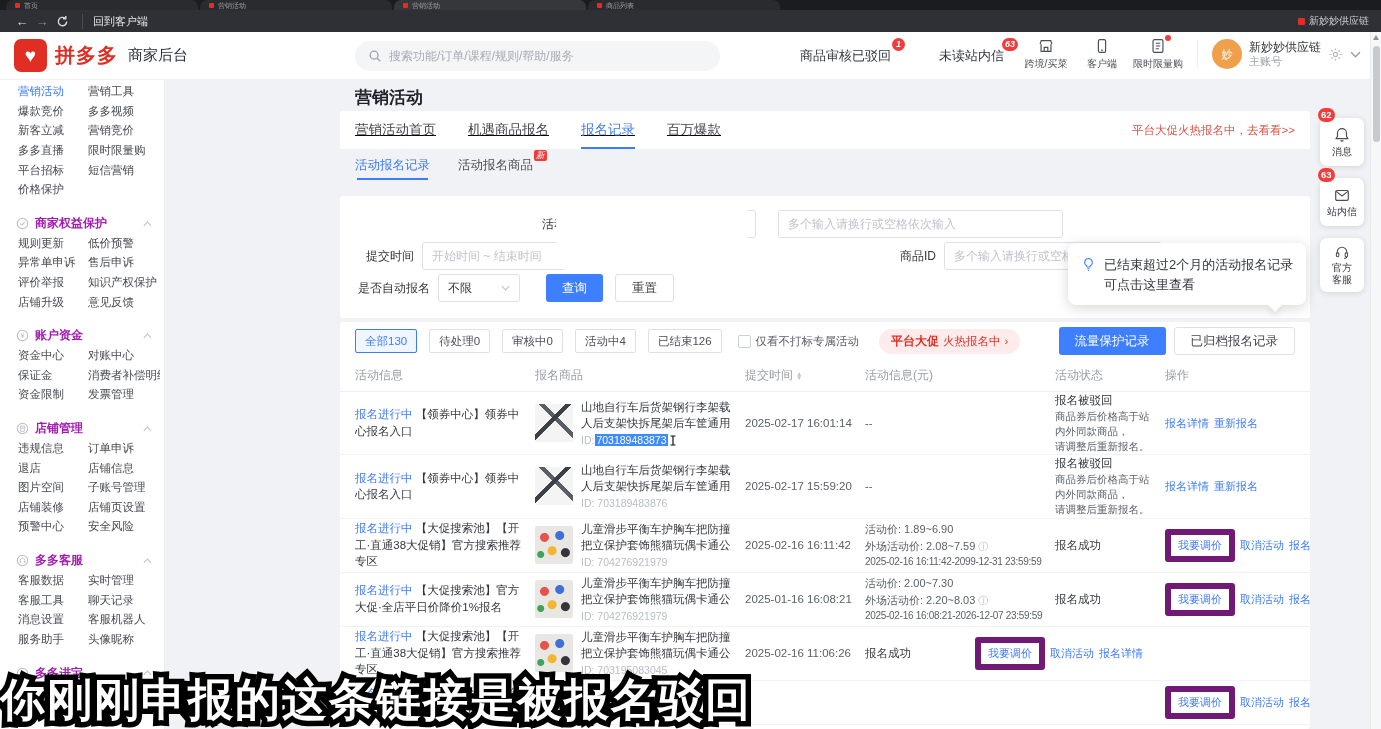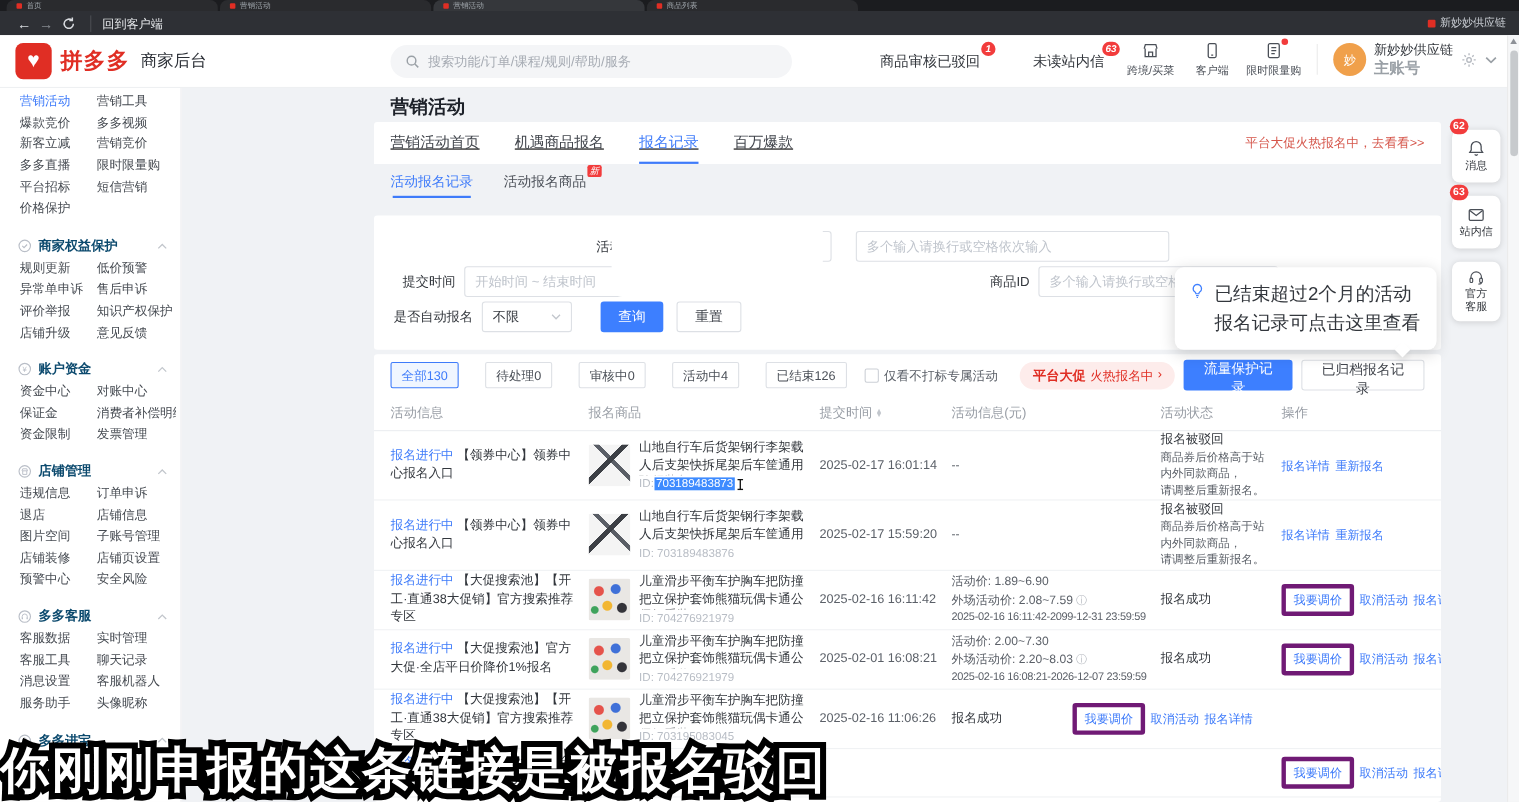--- a/index.html
+++ b/index.html
@@ -31,29 +31,29 @@
 .badge{position:absolute;top:-9px;right:-14px;background:#f23c3c;color:#fff;font-size:9px;line-height:13px;min-width:13px;height:13px;border-radius:7px;padding:0 3px;text-align:center;font-weight:700;}
 #hdr-right{position:absolute;right:20px;top:5px;display:flex;align-items:center;gap:14px;}
 .hicon{display:flex;flex-direction:column;align-items:center;gap:2px;width:50px;position:relative;}
 .hicon .hlabel{font-size:10px;color:#4a4f57;white-space:nowrap;}
 .hicon .dot{position:absolute;top:-2px;right:12px;width:6px;height:6px;border-radius:50%;background:#f23c3c;}
 #hdr-divider{width:1px;height:28px;background:#ececec;}
 #acct{display:flex;align-items:center;gap:7px;}
 #avatar{width:30px;height:30px;border-radius:50%;background:#f0a04b;color:#fff;font-size:11px;display:flex;align-items:center;justify-content:center;}
 #acct-names{display:flex;flex-direction:column;line-height:1.25;}
 #acct-name{font-size:12px;color:#33373d;}
-#acct-role{font-size:14px;color:#9aa0a6;font-weight:bold;}
+#acct-role{font-size:11px;color:#9aa0a6;}
 
 #sidebar{position:absolute;left:0;top:80px;width:165px;height:649px;background:#fff;border-right:1px solid #ededf0;padding-top:2px;overflow:hidden;z-index:2;}
 .srow{height:19.6px;display:flex;align-items:center;}
 .scell{width:70px;margin-left:18px;font-size:11.5px;color:#464b52;white-space:nowrap;overflow:hidden;cursor:pointer;}
 .scell+.scell{margin-left:0;width:72px;}
 .scell.active{color:#3e7bfa;}
 .shdr{height:20px;margin-top:14px;display:flex;align-items:center;gap:6px;padding-left:16px;}
-.shdr-t{font-size:12px;color:#0c4a6e;font-weight:700;}
+.shdr-t{font-size:12px;color:#a21caf;font-weight:700;}
 .shdr .chev{margin-left:auto;margin-right:12px;display:flex;}
 
 #page-title{position:absolute;left:355px;top:86px;font-size:17px;font-weight:800;color:#1d2129;}
 #card-tabs{position:absolute;left:340px;top:111px;width:970px;height:38px;background:#fff;border-radius:3px 3px 0 0;display:flex;align-items:center;padding:0 15px;gap:32px;}
 .mtab{font-size:13.5px;color:#41454c;position:relative;cursor:pointer;white-space:nowrap;height:38px;line-height:38px;}
 .mtab.active{color:#3e7bfa;}
 .mtab.active::after{content:"";position:absolute;left:0;right:0;bottom:0;height:2px;background:#3e7bfa;}
 #promo-banner{margin-left:auto;font-size:11.5px;color:#d5554a;white-space:nowrap;cursor:pointer;}
 #subtabs{position:absolute;left:355px;top:157px;display:flex;gap:28px;z-index:1;}
 .stab{font-size:12.5px;color:#4a4f57;position:relative;cursor:pointer;padding-bottom:6px;}
@@ -104,26 +104,26 @@
 .ptitle{font-size:11.5px;color:#33373d;line-height:1.35;max-height:32px;overflow:hidden;}
 .pid{font-size:10.5px;color:#b8bdc5;white-space:nowrap;display:flex;align-items:center;gap:1px;}
 .pid .sel{background:#3e8bff;color:#fff;padding:0 1px;}
 .c3{width:120px;font-size:11.5px;color:#5b6068;white-space:nowrap;}
 .c4{width:190px;font-size:11px;color:#5b6068;line-height:1.5;}
 .c4 .dt{font-size:10px;letter-spacing:-0.3px;white-space:nowrap;}
 .c4 .info-i{color:#b6bac0;font-size:10px;}
 .c5{width:110px;font-size:10.5px;color:#5b6068;line-height:1.45;padding-right:6px;}
 .c5 .st1{font-size:11.5px;color:#33373d;}
 .c6{width:130px;font-size:11px;color:#3e7bfa;white-space:nowrap;overflow:visible;display:flex;align-items:center;gap:5px;}
-.opbtn{border:4px solid #701a75;border-radius:3px;background:#fff;color:#3e7bfa;font-size:11px;padding:3px 7px;cursor:pointer;white-space:nowrap;}
+.opbtn{border:6px solid #701a75;border-radius:3px;background:#fff;color:#3e7bfa;font-size:11px;padding:3px 7px;cursor:pointer;white-space:nowrap;}
 .oplink{cursor:pointer;}
 
 #tooltip{position:absolute;left:1068px;top:243px;width:238px;background:#fff;border-radius:8px;box-shadow:0 3px 14px rgba(0,0,0,.16);padding:12px 12px 10px;z-index:40;}
 #tooltip .trow{display:flex;gap:7px;}
-#tooltip .ttext{font-size:17px;color:#33373d;line-height:1.55;}
+#tooltip .ttext{font-size:13px;color:#33373d;line-height:1.55;}
 #tooltip .tbtnrow{display:flex;justify-content:flex-end;margin-top:8px;}
 #tooltip .tbtn{background:#3d7fff;color:#fff;font-size:12px;border:none;border-radius:3px;padding:4px 13px;cursor:pointer;}
 #tooltip .arrow{position:absolute;bottom:-5px;right:26px;width:10px;height:10px;background:#fff;transform:rotate(45deg);box-shadow:3px 3px 6px rgba(0,0,0,.08);}
 
 .fcard{position:absolute;left:1320px;width:44px;background:#fff;border-radius:7px;box-shadow:0 1px 6px rgba(0,0,0,.13);display:flex;flex-direction:column;align-items:center;justify-content:center;gap:2px;padding:6px 2px;z-index:30;cursor:pointer;}
 .fcard .flabel2{font-size:10px;color:#33373d;text-align:center;line-height:1.2;}
 .fbadge{position:absolute;top:-10px;left:-2px;background:#f23c3c;color:#fff;font-size:9.5px;font-weight:700;line-height:14px;min-width:16px;height:14px;border-radius:7px;text-align:center;padding:0 3px;}
 
 #scrollbar{position:absolute;right:0;top:32px;width:11px;height:697px;background:#f6f7f8;border-left:1px solid #ebebeb;z-index:45;}
 #scroll-up{position:absolute;top:3px;left:2px;width:0;height:0;border-left:3.5px solid transparent;border-right:3.5px solid transparent;border-bottom:5px solid #8d9197;}
@@ -454,21 +454,21 @@
         </span>
     </div>
     <button class="btn-blue" style="margin-left:26px;">查询</button>
     <button class="btn-plain" style="margin-left:12px;">重置</button>
   </div>
 </div>
 <div id="blob"></div>
 
 <div id="card-table">
   <div id="chipsbar">
-    <span id="chips" style="display:flex;gap:24px;">
+    <span id="chips" style="display:flex;gap:12px;">
         <span class="chip active">全部130</span>
         <span class="chip">待处理0</span>
         <span class="chip">审核中0</span>
         <span class="chip">活动中4</span>
         <span class="chip">已结束126</span>
       </span>
     <span id="onlycheck">
       <span class="cb"></span>
       <span>仅看不打标专属活动</span>
     </span>
@@ -578,21 +578,21 @@
       </div>
       <div class="tr" style="min-height: 54px;">
         <div class="td c1"><span class="tag">报名进行中</span> 【大促搜索池】官方大促·全店平日价降价1%报名</div>
         <div class="td c2">
           <div class="thumb toy"></div>
           <div class="pcol">
             <div class="ptitle">儿童滑步平衡车护胸车把防撞把立保护套饰熊猫玩偶卡通公仔把手装</div>
             <div class="pid">ID: 704276921979</div>
           </div>
         </div>
-        <div class="td c3">2025-02-01 16:08:21</div>
+        <div class="td c3">2025-01-16 16:08:21</div>
         <div class="td c4">
           <div>活动价: 2.00~7.30</div>
           <div>外场活动价: 2.20~8.03<span class="info-i"> ⓘ</span></div>
           <div class="dt">2025-02-16 16:08:21-2026-12-07 23:59:59</div>
         </div>
         <div class="td c5">
           <div class="st1">报名成功</div>
         </div>
         <div class="td c6">
           <button class="opbtn">我要调价</button>

